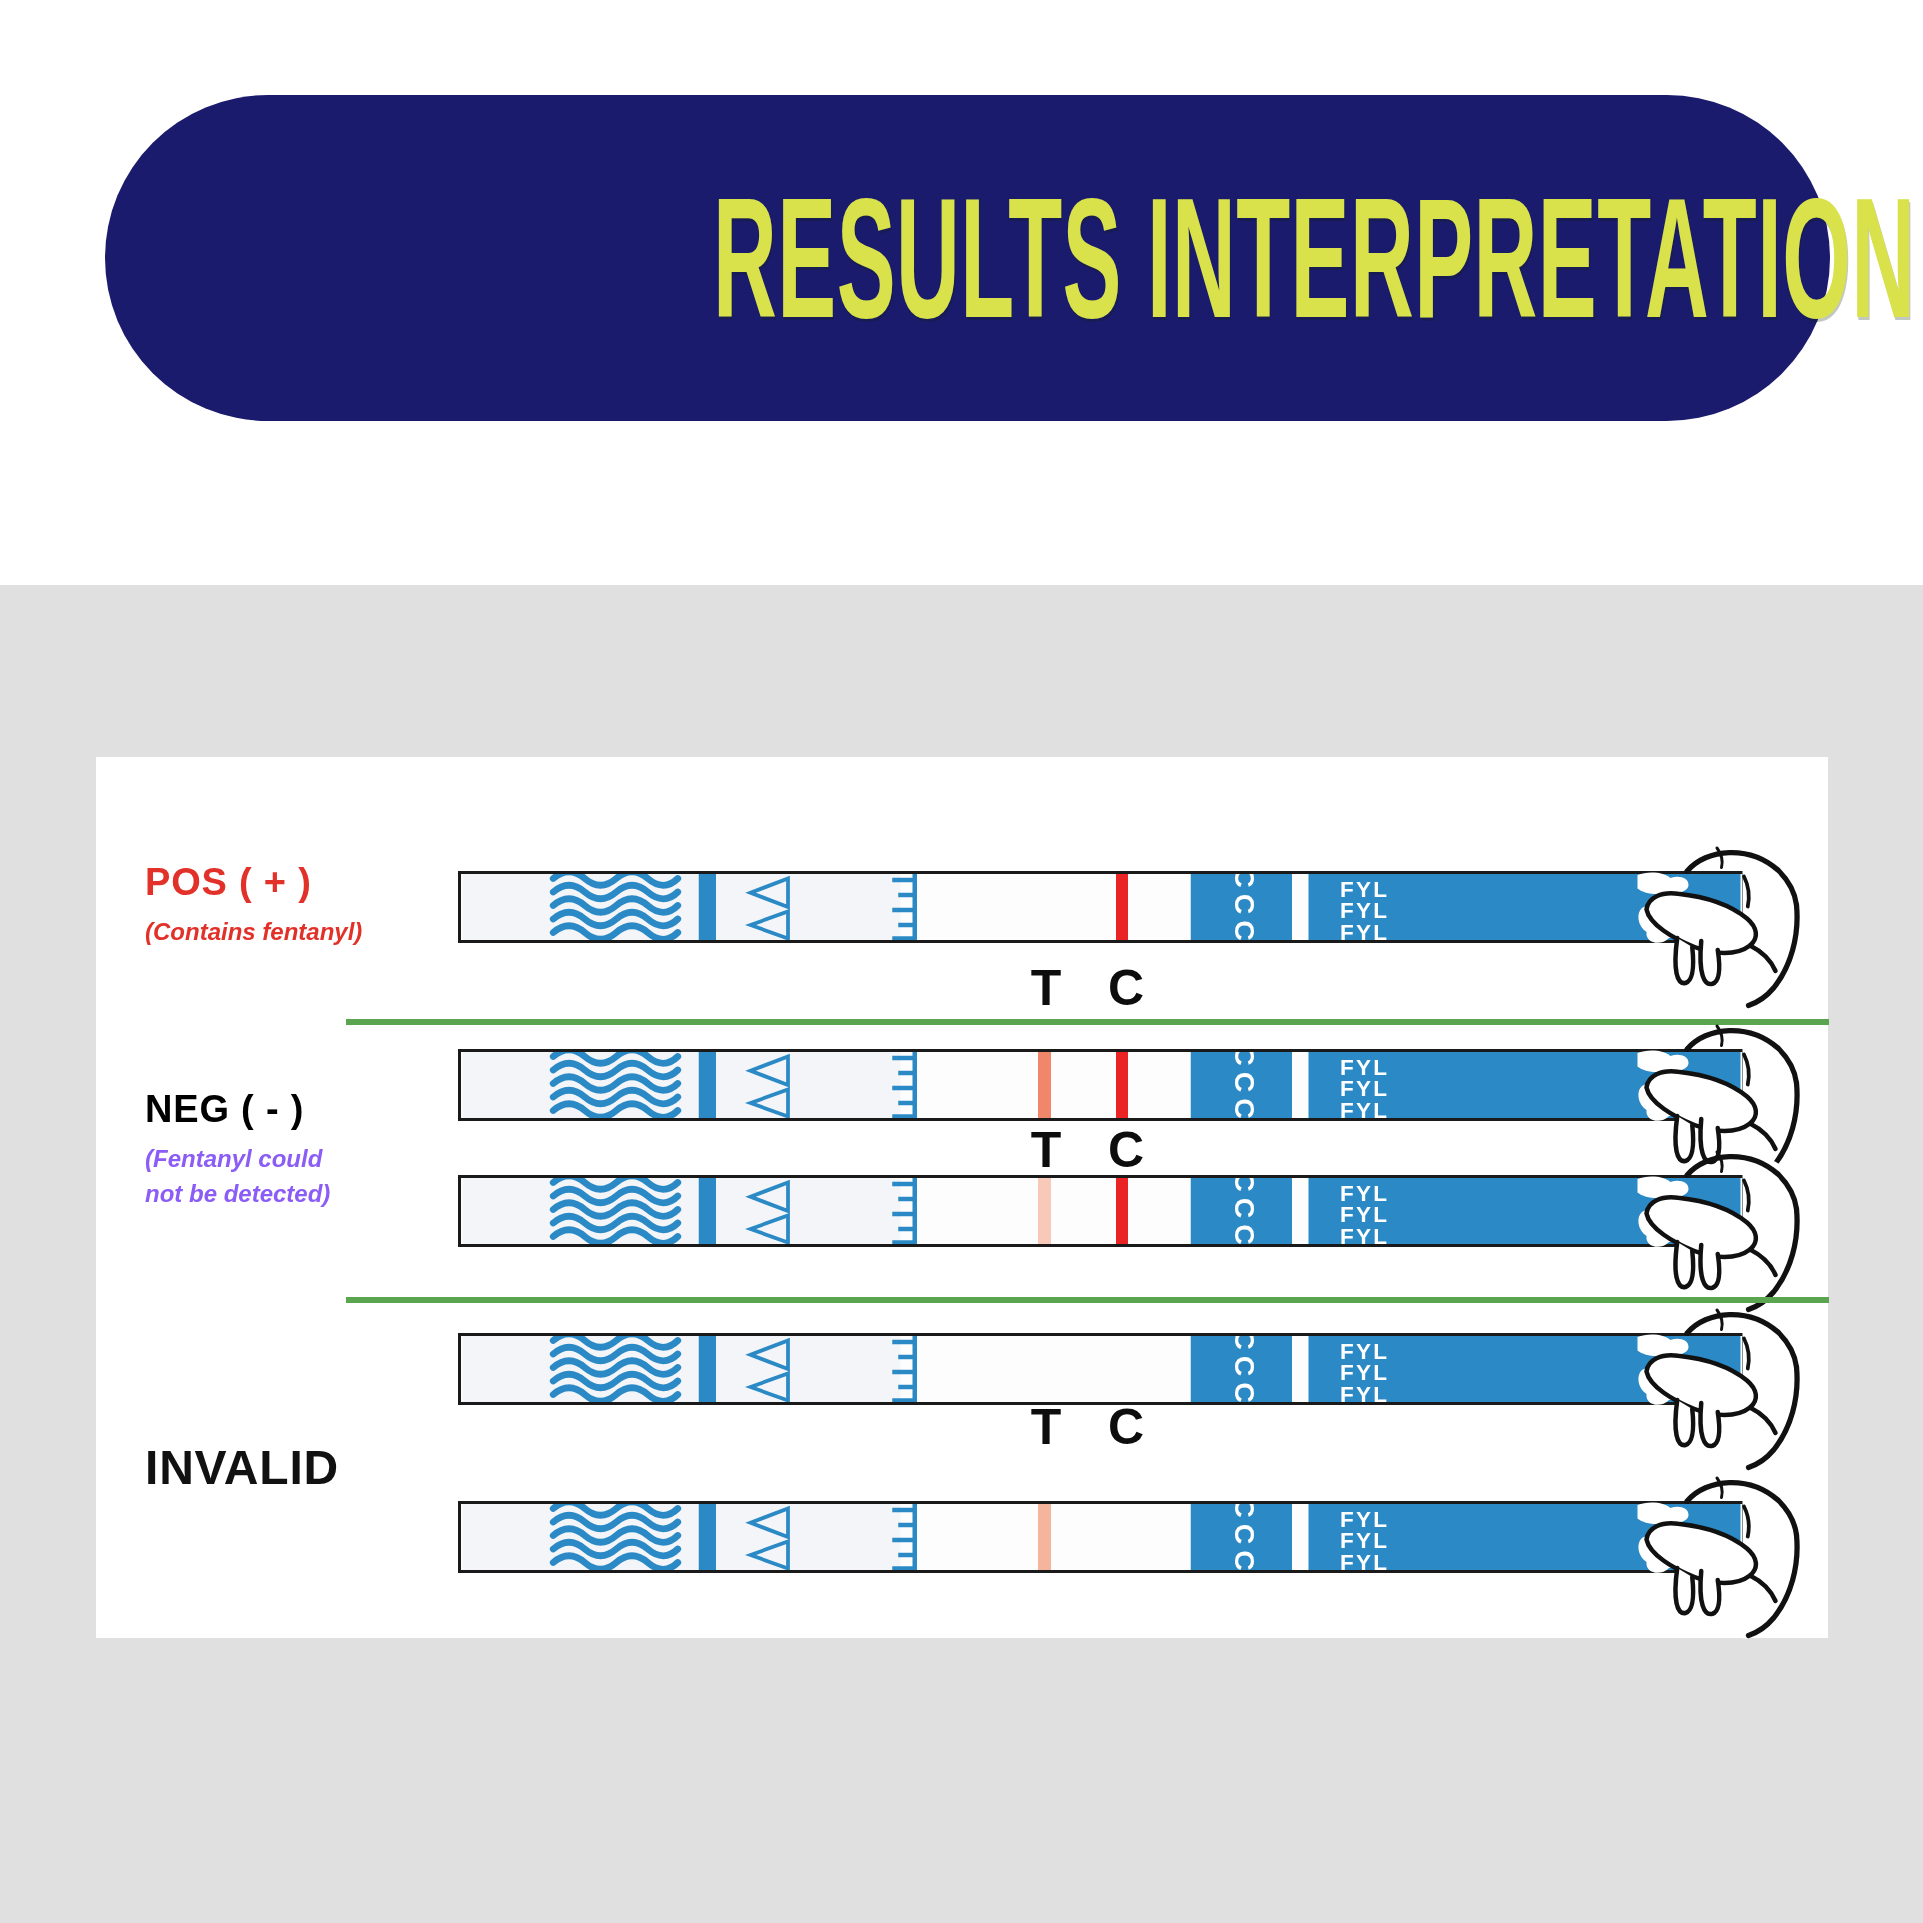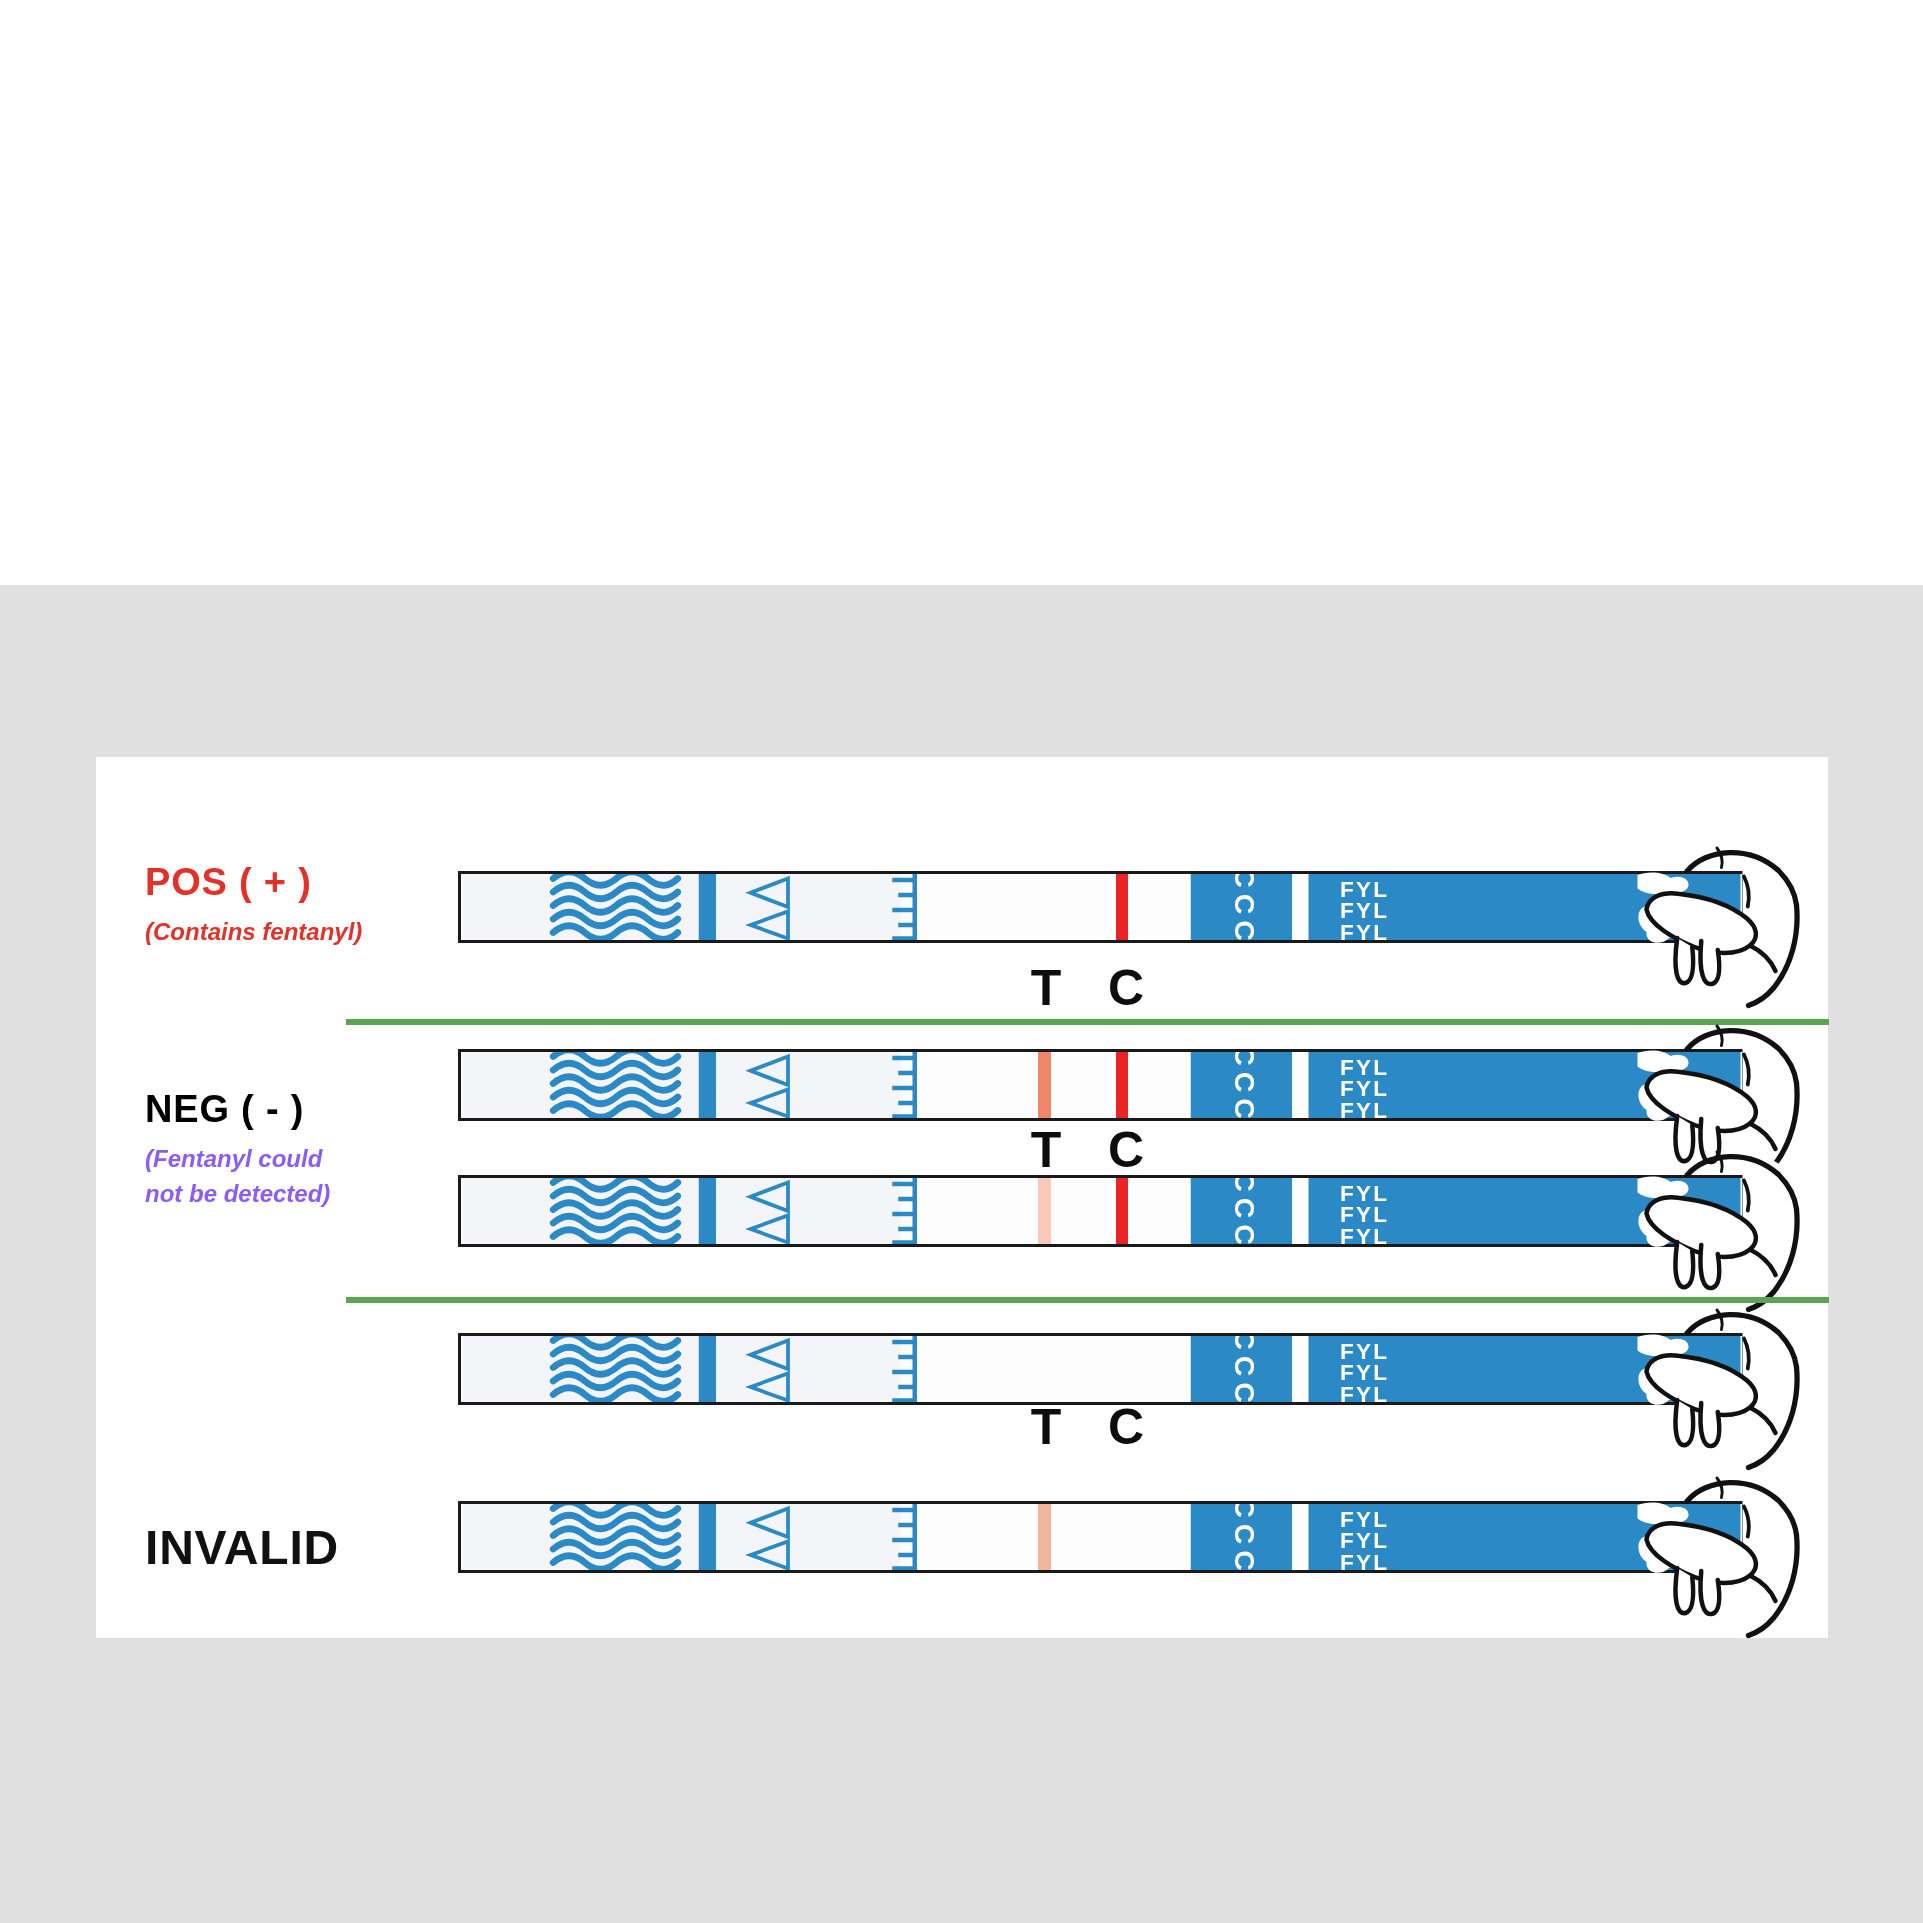--- a/index.html
+++ b/index.html
@@ -19,21 +19,21 @@
   .card{position:absolute;left:96px;top:757px;width:1732px;height:881px;background:#ffffff;}
 
   
   .lbl{position:absolute;font-weight:bold;}
   .lbl-main{font-size:38px;letter-spacing:0.8px;}
   .lbl-sub{font-size:24px;font-style:italic;line-height:35px;}
   #pos-label{left:145px;top:861px;color:#e23129;}
   #pos-sub{left:145px;top:914px;color:#e23129;}
   #neg-label{left:145px;top:1088px;color:#000000;}
   #neg-sub{left:145px;top:1141px;color:#8b5cf6;}
-  #invalid-label{left:145px;top:1520px;color:#111111;font-size:48px;}
+  #invalid-label{left:145px;top:1440px;color:#111111;font-size:48px;}
 
   
   .divider{position:absolute;left:346px;width:1483px;height:6px;background:#5ba551;}
   #divider-1{top:1019px;}
   #divider-2{top:1297px;}
 
   
   .strip{position:absolute;left:458px;width:1287px;height:72px;border:3px solid #1a1a1a;
          background:#fdfdfe;box-sizing:border-box;}
   .strip .art{position:absolute;left:0;top:0;width:1281px;height:66px;display:block;}
@@ -95,20 +95,26 @@
         <path d="M131,140 C127,184 135,200 146,197 C155,194 157,178 153,152" fill="#ffffff" stroke="#111111" stroke-width="6" stroke-linecap="round"></path>
         <path d="M112,47 C138,16 196,12 234,46 C248,60 256,76 258,92" fill="none" stroke="#111111" stroke-width="7" stroke-linecap="round"></path>
         <path d="M258,92 C262,134 250,174 228,202 C218,214 206,222 194,226" fill="none" stroke="#111111" stroke-width="7" stroke-linecap="round"></path>
         <path d="M152,16 C158,24 160,34 158,42" fill="none" stroke="#111111" stroke-width="4" stroke-linecap="round"></path>
         <path d="M188,54 C194,66 196,80 193,94" fill="none" stroke="#111111" stroke-width="5" stroke-linecap="round"></path>
         <path d="M196,146 C212,154 224,166 230,180" fill="none" stroke="#111111" stroke-width="6" stroke-linecap="round"></path>
       </g>
     </defs>
   </svg>
 
+  <div class="banner">
+    <div class="banner-title">
+      <span>RESULTS INTERPRETATION</span>
+    </div>
+
+  </div>
 
   <div class="graybg"></div>
   <div class="card"></div>
 
   <div class="lbl lbl-main" id="pos-label">POS ( + )</div>
   <div class="lbl lbl-sub" id="pos-sub">(Contains fentanyl)</div>
 
   <div class="strip s1">
     <svg class="art" viewBox="0 0 1704 88">
         <use href="#stripart"></use>

